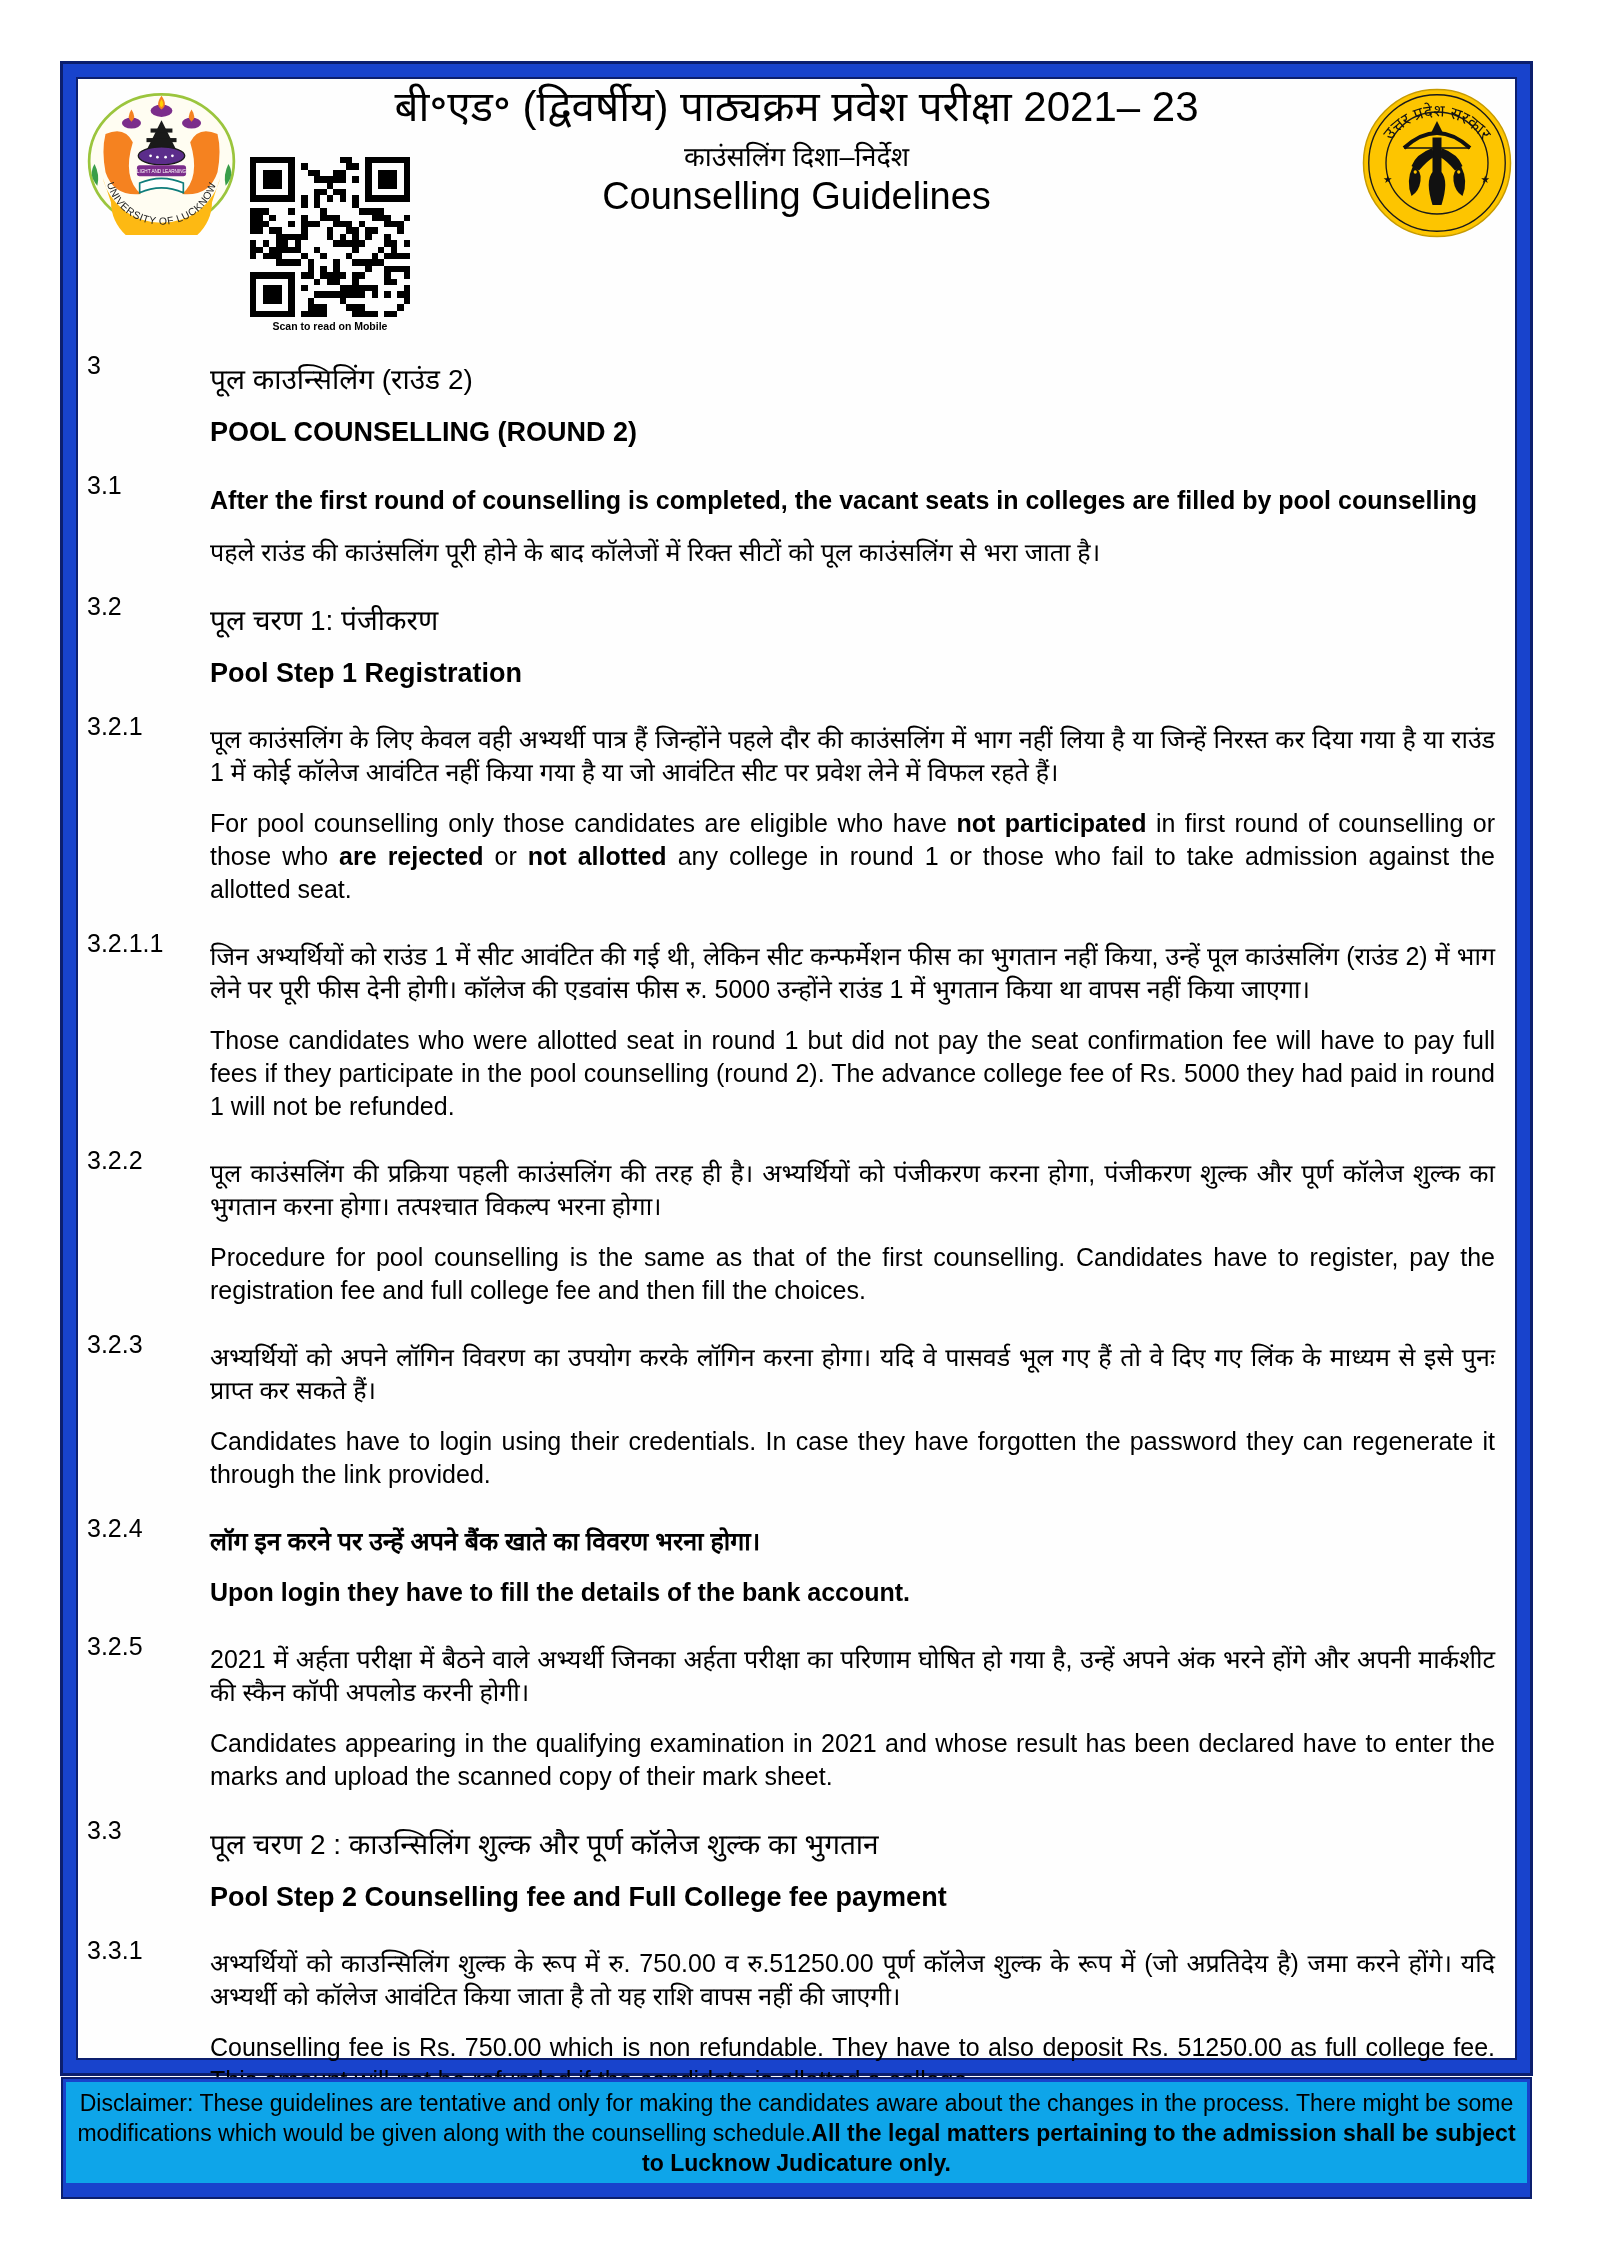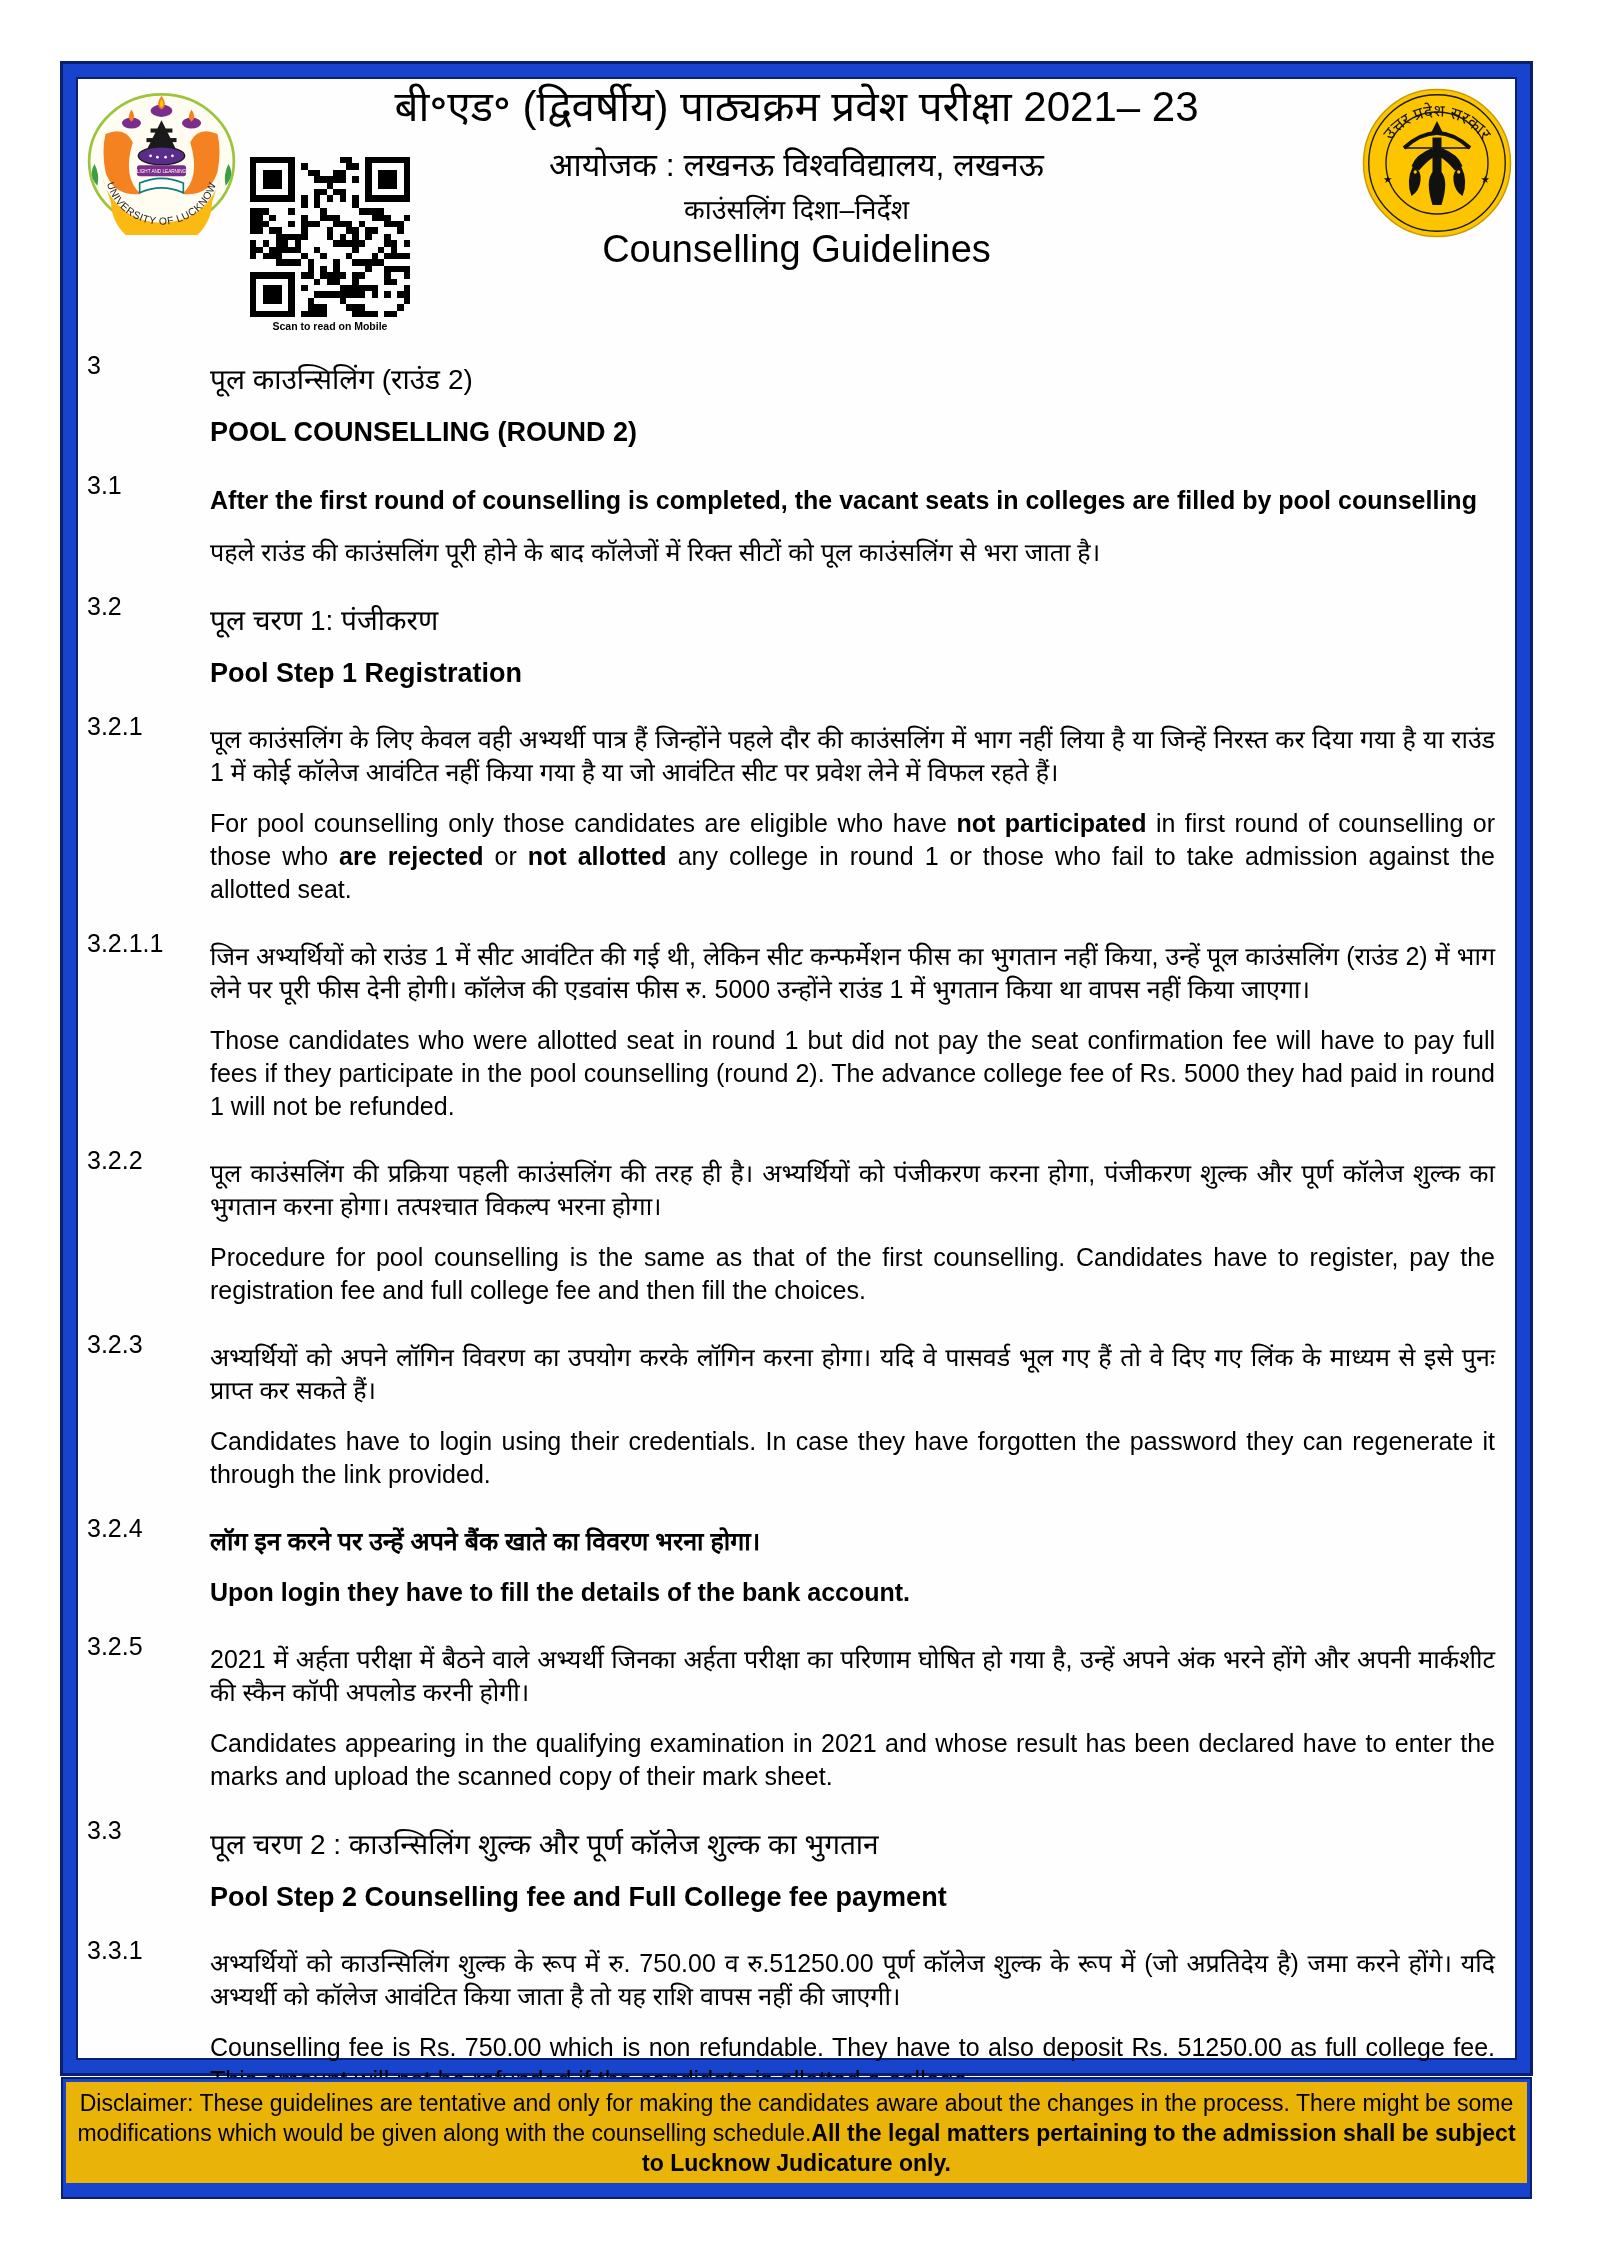--- a/index.html
+++ b/index.html
@@ -29,21 +29,21 @@
   .num{flex:0 0 134px;box-sizing:border-box;padding:3px 0 0 11px;font-size:25px;line-height:33px;}
   .bodycell{flex:1;min-width:0;}
   .p{font-size:25px;line-height:33px;margin:16px 0 18px 0;text-align:justify;}
   .p.single{text-align:left;font-weight:bold;}
   .hp-heading{font-size:28px;line-height:36px;margin-bottom:16px;text-align:left;}
   .ep-heading{font-size:27px;line-height:36px;margin-bottom:16px;font-weight:bold;text-align:left;}
   .ep-bold{font-weight:bold;line-height:36px;}
   .b{font-weight:bold;}
   
   .disclaimer-box{position:absolute;left:63px;top:2079px;width:1467px;height:118px;box-sizing:border-box;
-                  background:#eab308;border:3px solid #1843cc;border-bottom-width:14px;outline:2px solid #0c1f6e;
+                  background:#0ea5e9;border:3px solid #1843cc;border-bottom-width:14px;outline:2px solid #0c1f6e;
                   display:flex;align-items:center;justify-content:center;}
   .disclaimer-text{width:100%;padding:2px 6px;font-size:23px;line-height:30px;text-align:center;}
   svg text{font-family:"Liberation Sans","DejaVu Sans",sans-serif;}
 </style>
 </head>
 <body>
 
 <div class="page">
 
   <div class="main-box">
@@ -380,21 +380,20 @@
               <rect x="18" y="24" width="1" height="1" fill="#000"></rect>
               <rect x="19" y="24" width="1" height="1" fill="#000"></rect>
               <rect x="21" y="24" width="1" height="1" fill="#000"></rect>
               <rect x="22" y="24" width="1" height="1" fill="#000"></rect>
             </svg>
           <div class="qr-caption">Scan to read on Mobile</div>
         </span>
 
         <div class="titles">
           <div class="t1">बी॰एड॰ (द्विवर्षीय) पाठ्यक्रम प्रवेश परीक्षा 2021– 23</div>
-          <div class="t2">आयोजक : लखनऊ विश्वविद्यालय, लखनऊ</div>
           <div class="t3">काउंसलिंग दिशा–निर्देश</div>
           <div class="t4">Counselling Guidelines</div>
         </div>
 
         <span class="seal-up">
           <svg viewBox="0 0 100 100" width="150" height="150">
             <defs>
               <path id="up-arc" d="M13,56 A37,37 0 0 1 87,56"></path>
             </defs>
             <circle cx="50" cy="50" r="49" fill="#fdc500" stroke="#c79b00" stroke-width="1"></circle>

